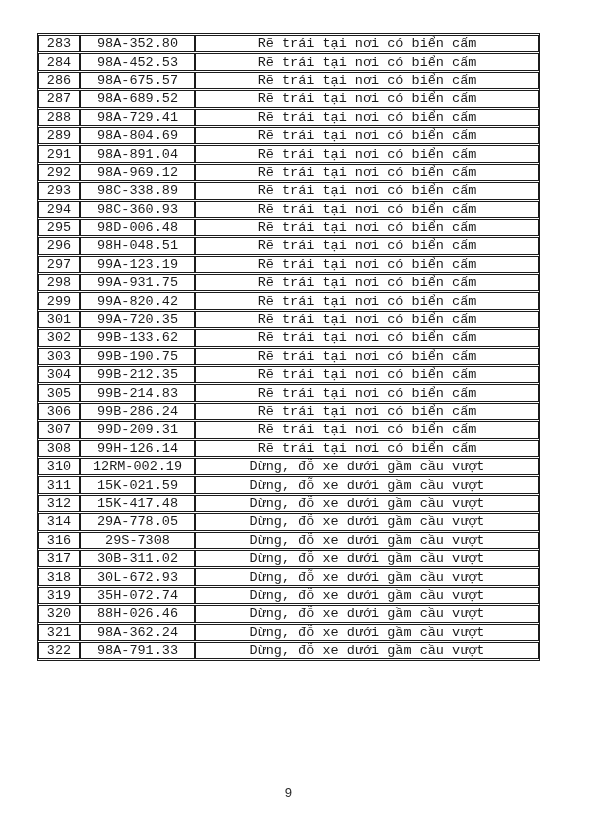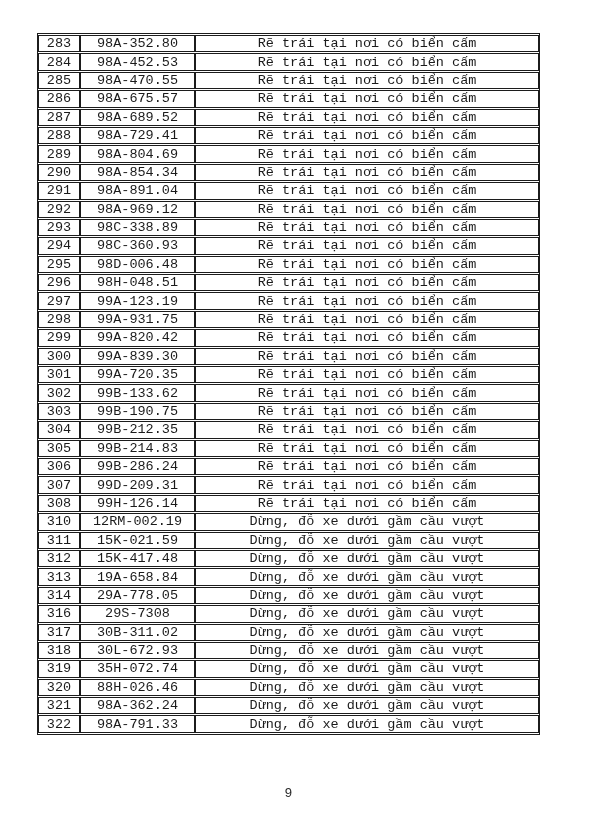--- a/index.html
+++ b/index.html
@@ -68,50 +68,40 @@
           <td>283</td>
           <td>98A-352.80</td>
           <td>Rẽ trái tại nơi có biển cấm</td>
         </tr>
         <tr>
           <td>284</td>
           <td>98A-452.53</td>
           <td>Rẽ trái tại nơi có biển cấm</td>
         </tr>
         <tr>
-          <td>285</td>
-          <td>98A-470.55</td>
-          <td>Rẽ trái tại nơi có biển cấm</td>
-        </tr>
-        <tr>
           <td>286</td>
           <td>98A-675.57</td>
           <td>Rẽ trái tại nơi có biển cấm</td>
         </tr>
         <tr>
           <td>287</td>
           <td>98A-689.52</td>
           <td>Rẽ trái tại nơi có biển cấm</td>
         </tr>
         <tr>
           <td>288</td>
           <td>98A-729.41</td>
           <td>Rẽ trái tại nơi có biển cấm</td>
         </tr>
         <tr>
           <td>289</td>
           <td>98A-804.69</td>
           <td>Rẽ trái tại nơi có biển cấm</td>
         </tr>
         <tr>
-          <td>290</td>
-          <td>98A-854.34</td>
-          <td>Rẽ trái tại nơi có biển cấm</td>
-        </tr>
-        <tr>
           <td>291</td>
           <td>98A-891.04</td>
           <td>Rẽ trái tại nơi có biển cấm</td>
         </tr>
         <tr>
           <td>292</td>
           <td>98A-969.12</td>
           <td>Rẽ trái tại nơi có biển cấm</td>
         </tr>
         <tr>
@@ -143,25 +133,20 @@
           <td>298</td>
           <td>99A-931.75</td>
           <td>Rẽ trái tại nơi có biển cấm</td>
         </tr>
         <tr>
           <td>299</td>
           <td>99A-820.42</td>
           <td>Rẽ trái tại nơi có biển cấm</td>
         </tr>
         <tr>
-          <td>300</td>
-          <td>99A-839.30</td>
-          <td>Rẽ trái tại nơi có biển cấm</td>
-        </tr>
-        <tr>
           <td>301</td>
           <td>99A-720.35</td>
           <td>Rẽ trái tại nơi có biển cấm</td>
         </tr>
         <tr>
           <td>302</td>
           <td>99B-133.62</td>
           <td>Rẽ trái tại nơi có biển cấm</td>
         </tr>
         <tr>
@@ -203,25 +188,20 @@
           <td>311</td>
           <td>15K-021.59</td>
           <td>Dừng, đỗ xe dưới gầm cầu vượt</td>
         </tr>
         <tr>
           <td>312</td>
           <td>15K-417.48</td>
           <td>Dừng, đỗ xe dưới gầm cầu vượt</td>
         </tr>
         <tr>
-          <td>313</td>
-          <td>19A-658.84</td>
-          <td>Dừng, đỗ xe dưới gầm cầu vượt</td>
-        </tr>
-        <tr>
           <td>314</td>
           <td>29A-778.05</td>
           <td>Dừng, đỗ xe dưới gầm cầu vượt</td>
         </tr>
         <tr>
           <td>316</td>
           <td>29S-7308</td>
           <td>Dừng, đỗ xe dưới gầm cầu vượt</td>
         </tr>
         <tr>

